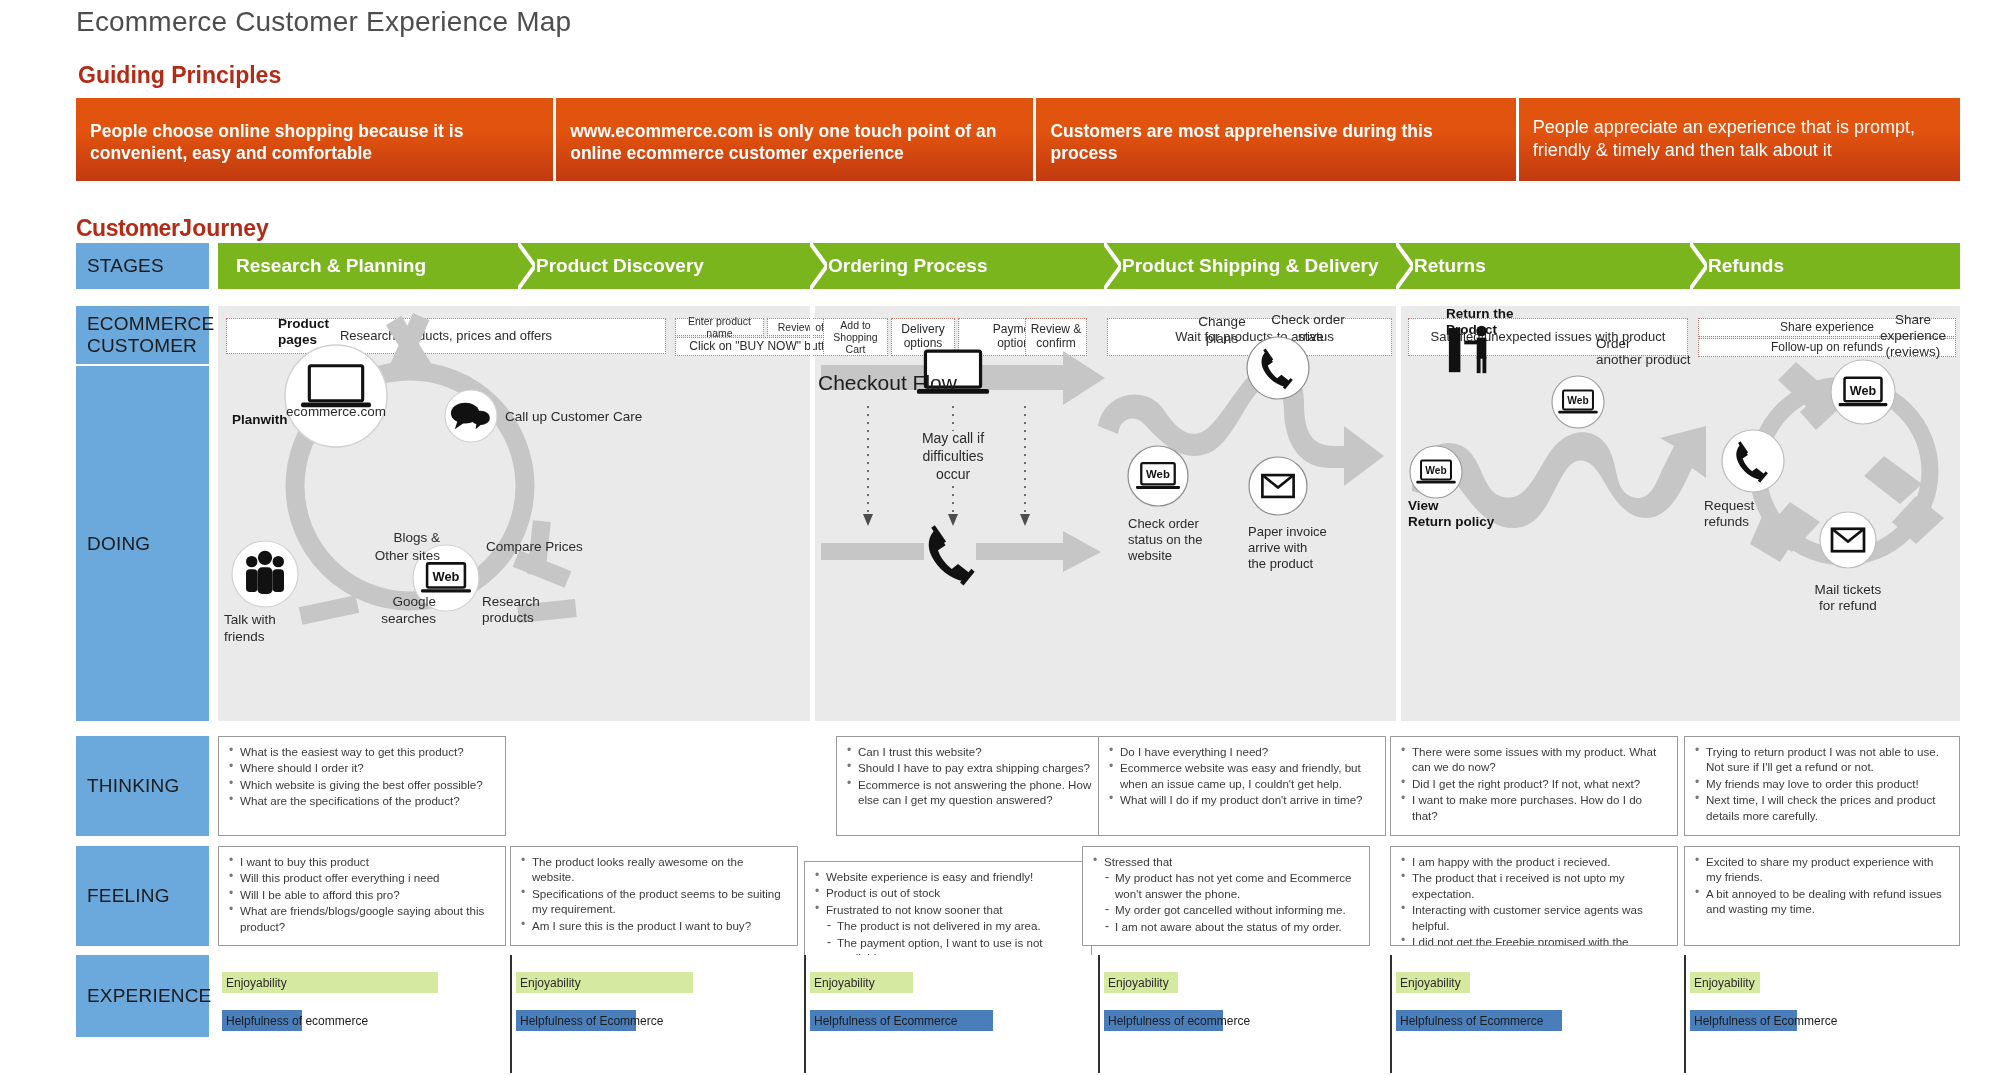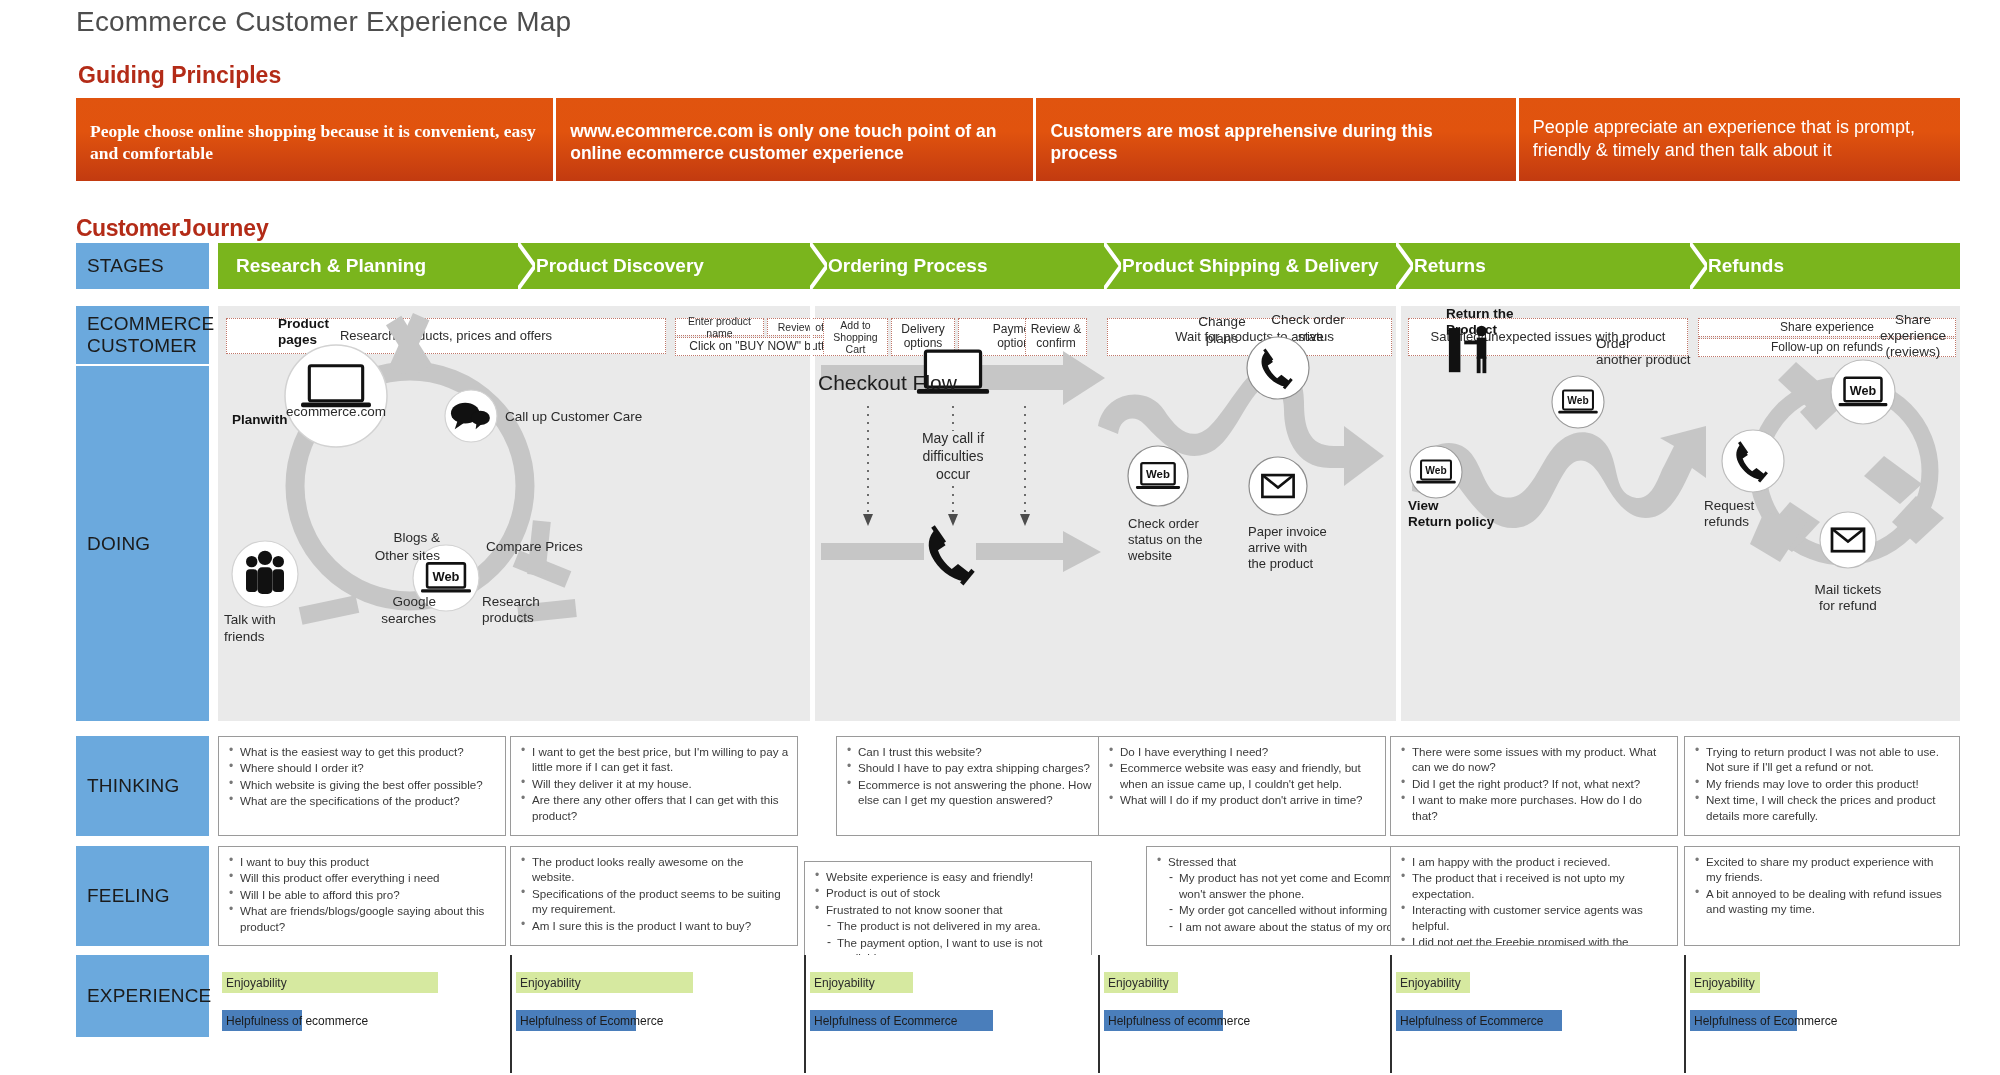--- a/index.html
+++ b/index.html
@@ -28,21 +28,21 @@
   
   .gp-row { position: absolute; left: 76px; top: 98px; width: 1884px; height: 83px; display: flex; }
   .gp-card {
     height: 83px;
     background: linear-gradient(180deg,#e0540f 0%, #e1530e 40%, #c23a10 100%);
     color: #fff; font-size: 17.5px; font-weight: bold; line-height: 1.28;
     padding: 22px 16px 0 14px;
     margin-right: 3px;
   }
   .gp-card:last-child { margin-right: 0; }
-  .gp-card.w1 { width: 478px; font-family: Liberation Serif, serif; }
+  .gp-card.w1 { width: 478px; }
   .gp-card.w2 { width: 478px; }
   .gp-card.w3 { width: 480px; }
   .gp-card.w4 { width: 442px; font-weight: 400; font-size: 18px; padding-top: 18px; }
 
   
   .lbl {
     position: absolute; left: 76px; width: 133px;
     background: #6ba9dd; color: #1b1b1b;
     display: flex; align-items: center; padding-left: 11px;
     font-size: 19px; letter-spacing: .2px;
@@ -408,27 +408,20 @@
 
   <div class="tf-band" style="top:736px;height:100px;">
     <div class="tf-cell" style="left:0;width:288px;height:100px;">
         <ul>
           <li>What is the easiest way to get this product?</li>
           <li>Where should I order it?</li>
           <li>Which website is giving the best offer possible?</li>
           <li>What are the specifications of the product?</li>
         </ul>
       </div>
-    <div class="tf-cell" style="left:292px;width:288px;height:100px;">
-        <ul>
-          <li>I want to get the best price, but I'm willing to pay a little more if I can get it fast.</li>
-          <li>Will they deliver it at my house.</li>
-          <li>Are there any other offers that I can get with this product?</li>
-        </ul>
-      </div>
     <div class="tf-cell" style="left:618px;width:288px;height:100px;">
         <ul>
           <li>Can I trust this website?</li>
           <li>Should I have to pay extra shipping charges?</li>
           <li>Ecommerce is not answering the phone. How else can I get my question answered?</li>
         </ul>
       </div>
     <div class="tf-cell" style="left:880px;width:288px;height:100px;">
         <ul>
           <li>Do I have everything I need?</li>
@@ -470,21 +463,21 @@
       </div>
     <div class="tf-cell" style="left:586px;width:288px;height:100px;margin-top:15px;">
         <ul>
           <li>Website experience is easy and friendly!</li>
           <li>Product is out of stock</li>
           <li>Frustrated to not know sooner that</li>
           <li class="sub">The product is not delivered in my area.</li>
           <li class="sub">The payment option, I want to use is not available.</li>
         </ul>
       </div>
-    <div class="tf-cell" style="left:928px;width:288px;height:100px;">
+    <div class="tf-cell" style="left:864px;width:288px;height:100px;">
         <ul>
           <li>Stressed that</li>
           <li class="sub">My product has not yet come and Ecommerce won't answer the phone.</li>
           <li class="sub">My order got cancelled without informing me.</li>
           <li class="sub">I am not aware about the status of my order.</li>
         </ul>
       </div>
     <div class="tf-cell" style="left:1172px;width:288px;height:100px;">
         <ul>
           <li>I am happy with the product i recieved.</li>

